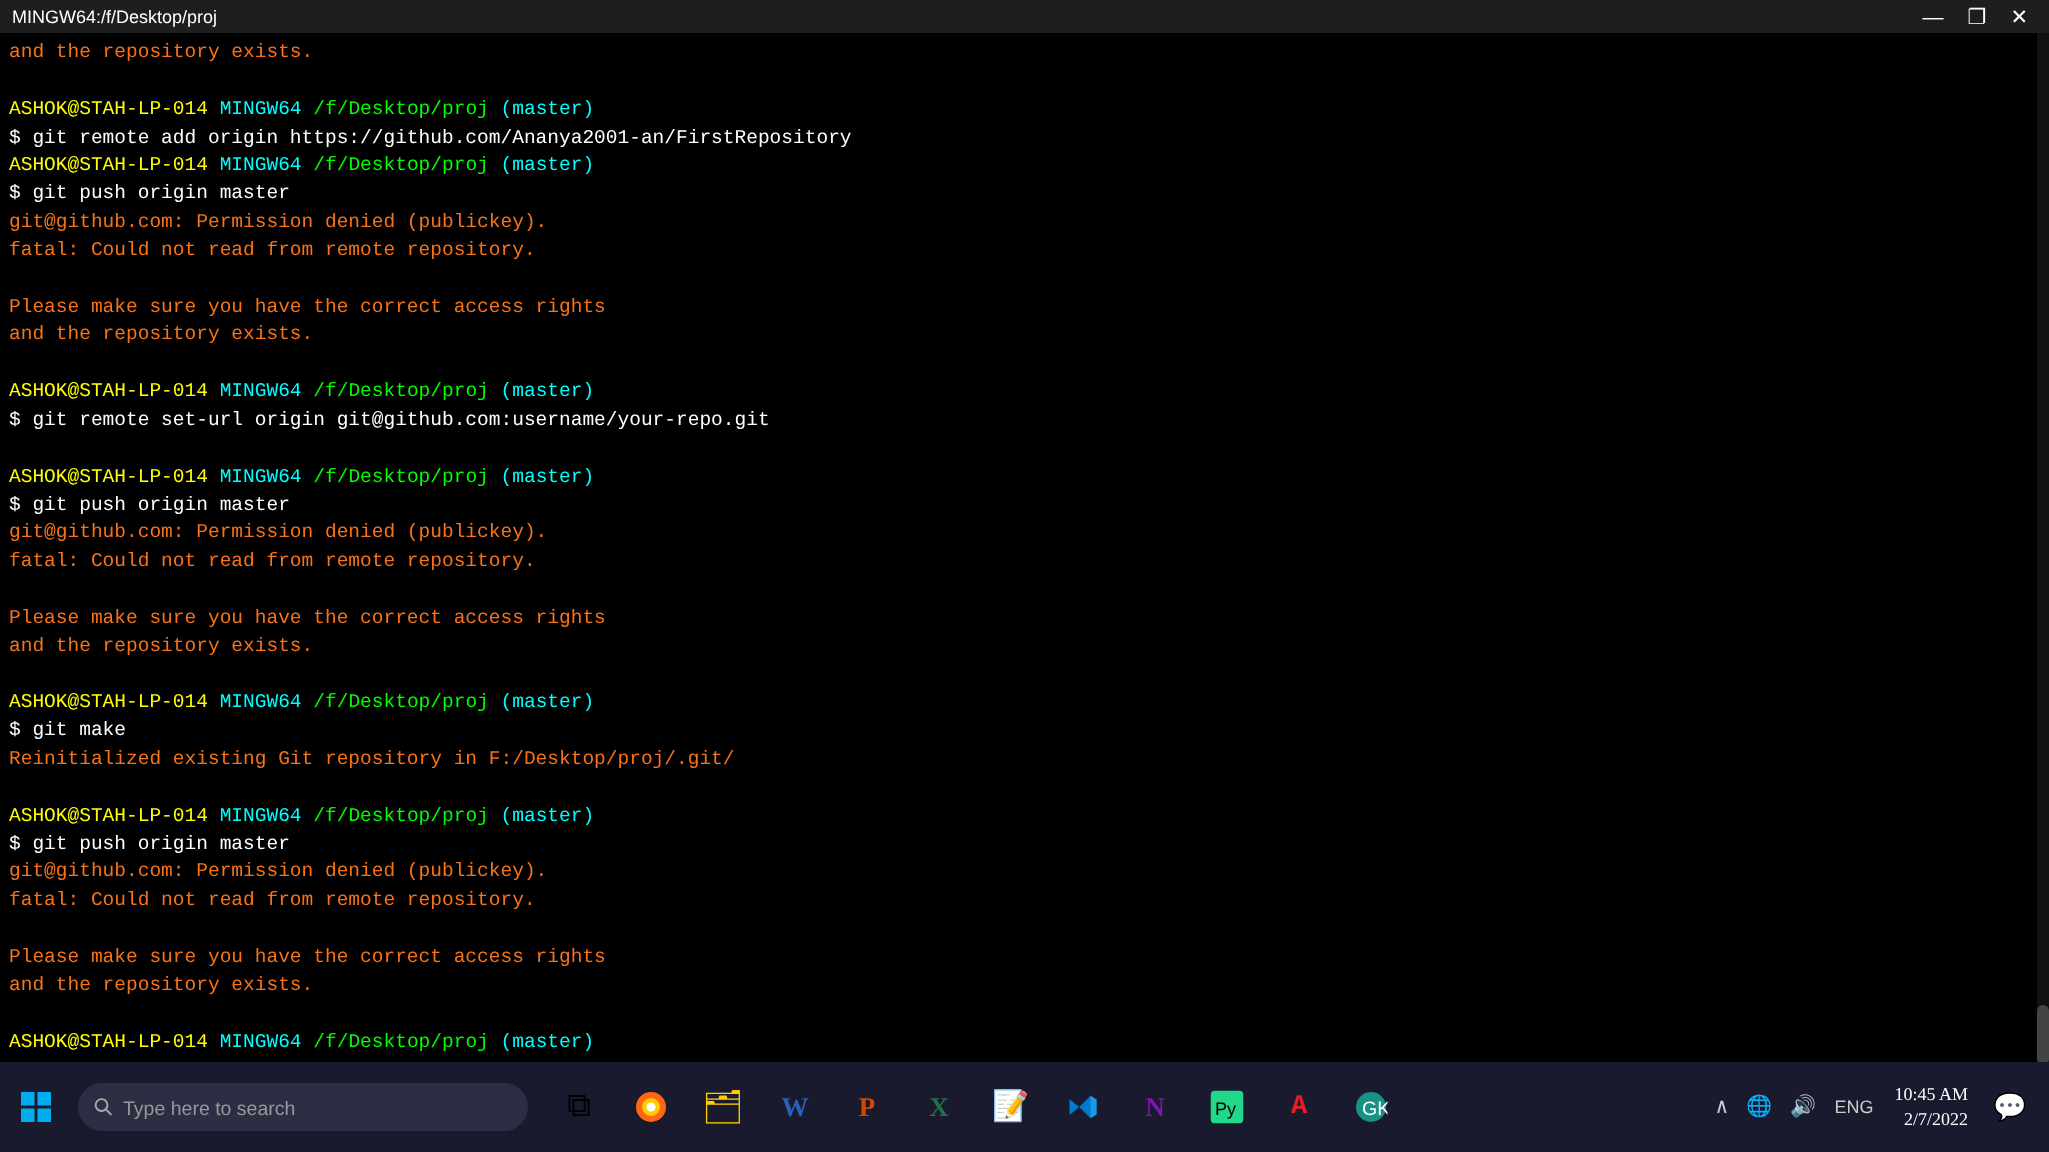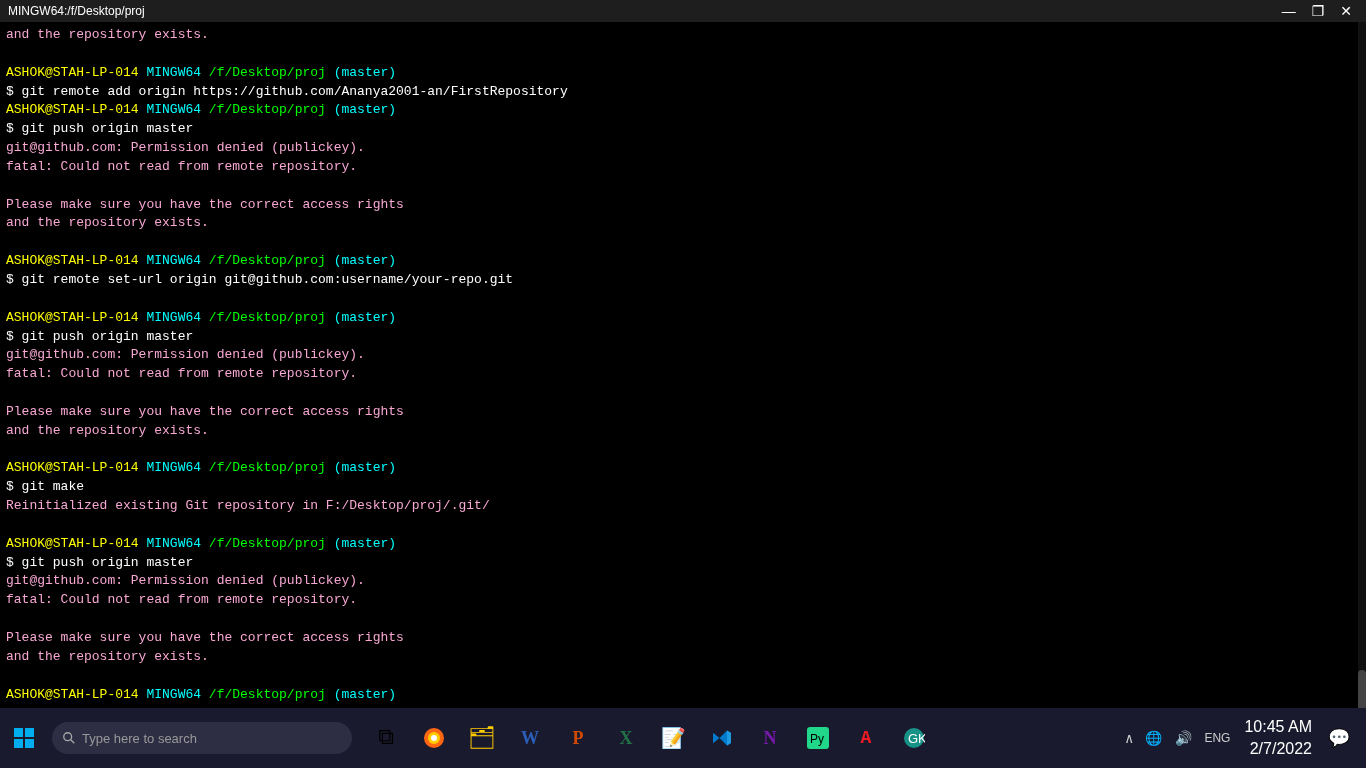--- a/index.html
+++ b/index.html
@@ -59,21 +59,21 @@
       color: #ccc;
     }
 
     .line { white-space: pre; }
     .prompt-user { color: #ffff00; }
     .prompt-mingw { color: #00ffff; }
     .prompt-path { color: #00ff00; }
     .prompt-branch { color: #00ffff; }
     .cmd { color: #fff; margin-top: 16px; }
     .error { color: #ff6060; }
-    .info { color: #f9a8d4; }
+    .info { color: #f97316; }
 
     
     #taskbar {
       position: absolute;
       bottom: 0; left: 0;
       width: 1366px;
       height: 60px;
       background: #1a1a2e;
       display: flex;
       align-items: center;
@@ -160,22 +160,22 @@
 
     .sys-icon {
       color: #ccc;
       font-size: 14px;
       padding: 0 4px;
       cursor: pointer;
     }
 
     #clock {
       color: #fff;
-      font-family: Liberation Sans, sans-serif;
-      font-size: 16px;
+      font-family: Liberation Serif, serif;
+      font-size: 12px;
       text-align: right;
       padding: 0 6px;
       cursor: pointer;
       line-height: 1.4;
     }
 
     #notif-btn {
       width: 36px;
       height: 48px;
       display: flex;

